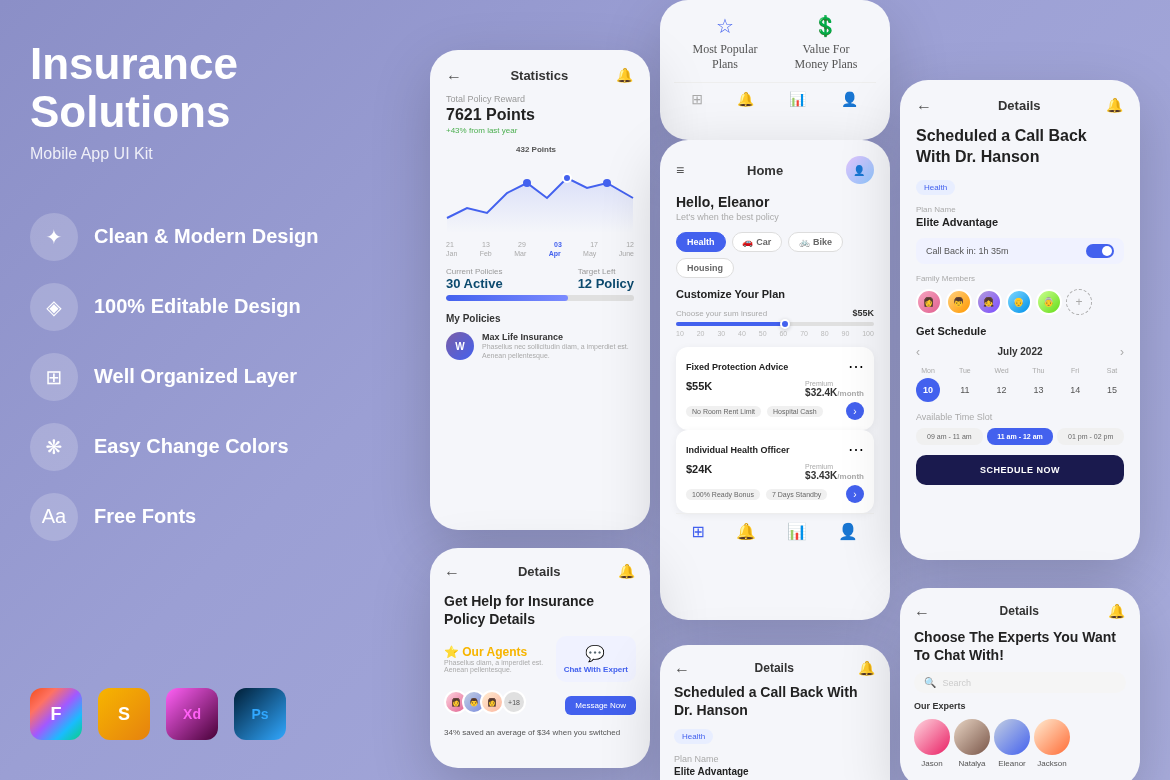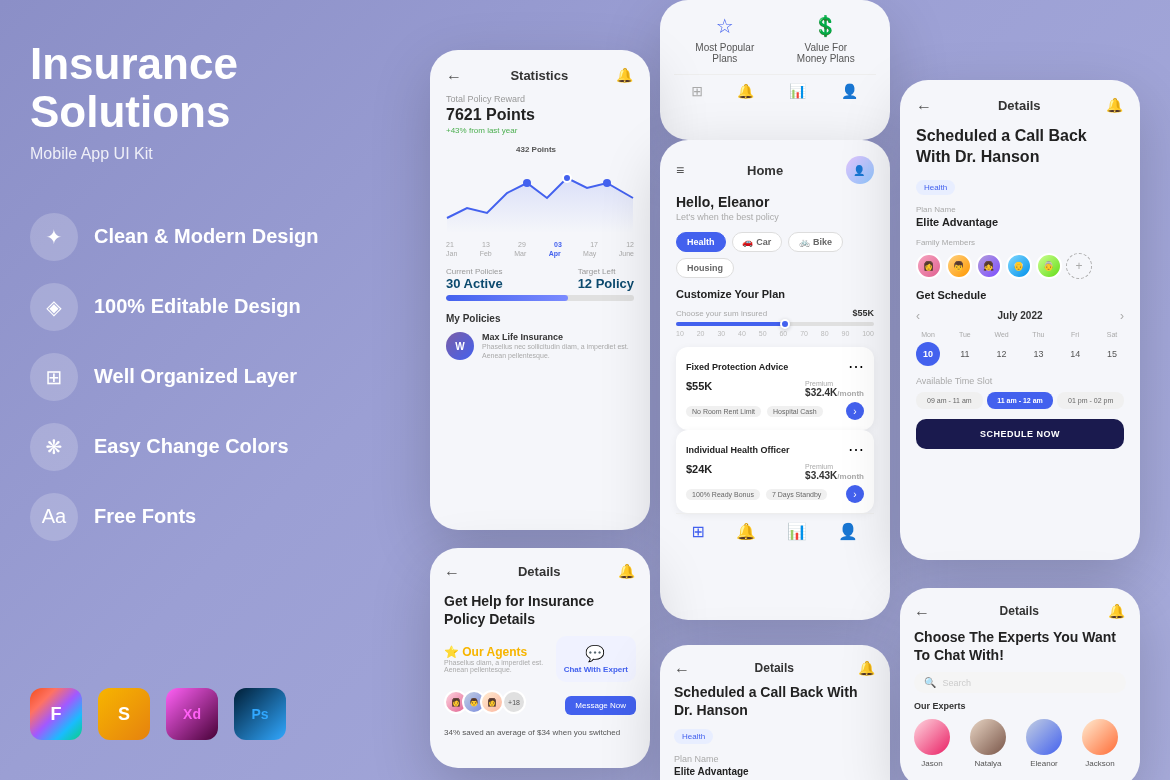--- a/index.html
+++ b/index.html
@@ -616,21 +616,21 @@
       border-radius: 20px;
       padding: 5px 10px;
       gap: 6px;
       margin-bottom: 8px;
     }
     .search-icon { font-size: 10px; color: #aaa; }
     .search-placeholder { font-size: 9px; color: #ccc; }
     .experts-label { font-size: 9px; font-weight: 600; color: #333; margin-bottom: 8px; }
     .experts-row {
       display: flex;
-      gap: 20px;
+      gap: 4px;
     }
     .expert-item {
       text-align: center;
     }
     .expert-av {
       width: 36px; height: 36px;
       border-radius: 50%;
       margin: 0 auto 4px;
       overflow: hidden;
     }
@@ -653,21 +653,21 @@
       margin-bottom: 10px;
     }
     .quick-item {
       text-align: center;
     }
     .quick-icon {
       font-size: 20px;
       color: #4361ee;
       margin-bottom: 4px;
     }
-    .quick-label { font-size: 10px; color: #555; font-weight: 500; }
+    .quick-label { font-size: 12px; color: #555; font-weight: 500; font-family: Liberation Serif, serif; }
     .quick-nav {
       display: flex;
       justify-content: space-around;
       border-top: 1px solid #eee;
       padding-top: 8px;
     }
     .qn-icon { font-size: 14px; color: #aaa; }
   </style>
 </head>
 <body>
@@ -895,20 +895,26 @@
   </div>
   
   <div class="details-heading">Scheduled a Call Back With Dr. Hanson</div>
   <div class="health-badge">Health</div>
   
   <div class="plan-section">
     <div class="plan-label">Plan Name</div>
     <div class="plan-name">Elite Advantage</div>
   </div>
   
+  <div class="callback-bar">
+    <span class="callback-text">Call Back in: 1h 35m</span>
+    <div class="toggle-switch">
+      <div class="toggle-thumb"></div>
+    </div>
+  </div>
   
   <div class="family-section">
     <div class="family-label">Family Members</div>
     <div class="family-avatars">
       <div class="family-avatar fa-1">👩</div>
       <div class="family-avatar fa-2">👦</div>
       <div class="family-avatar fa-3">👧</div>
       <div class="family-avatar fa-4">👴</div>
       <div class="family-avatar fa-5">👵</div>
       <div class="fa-add">+</div>

